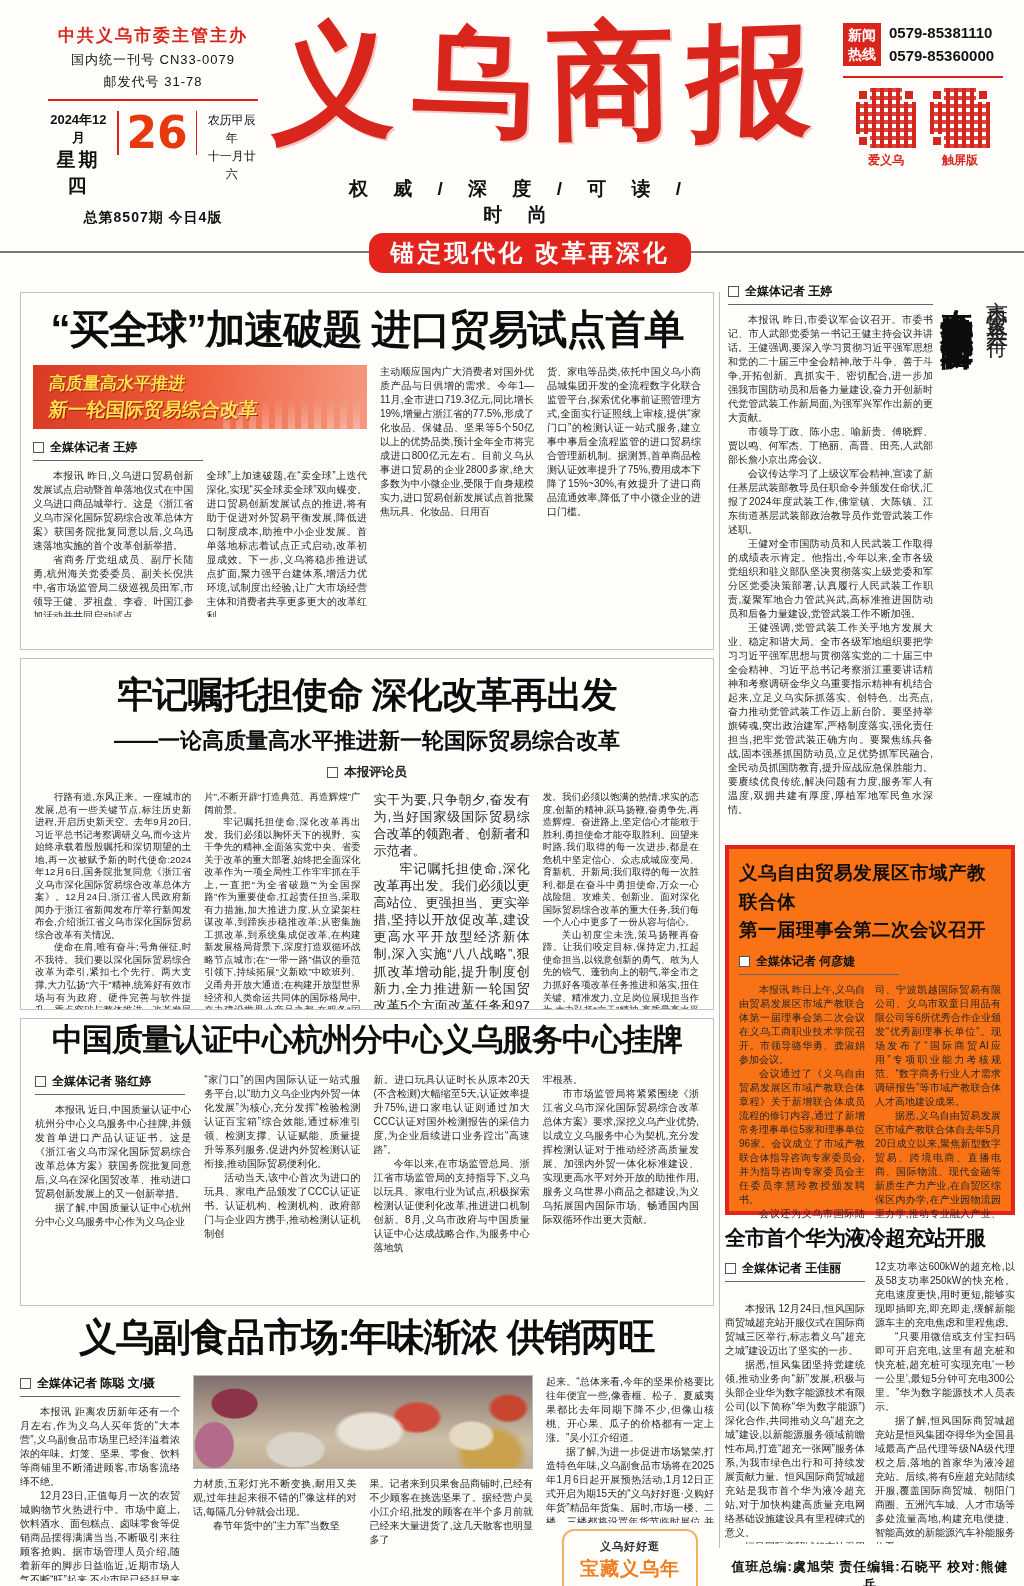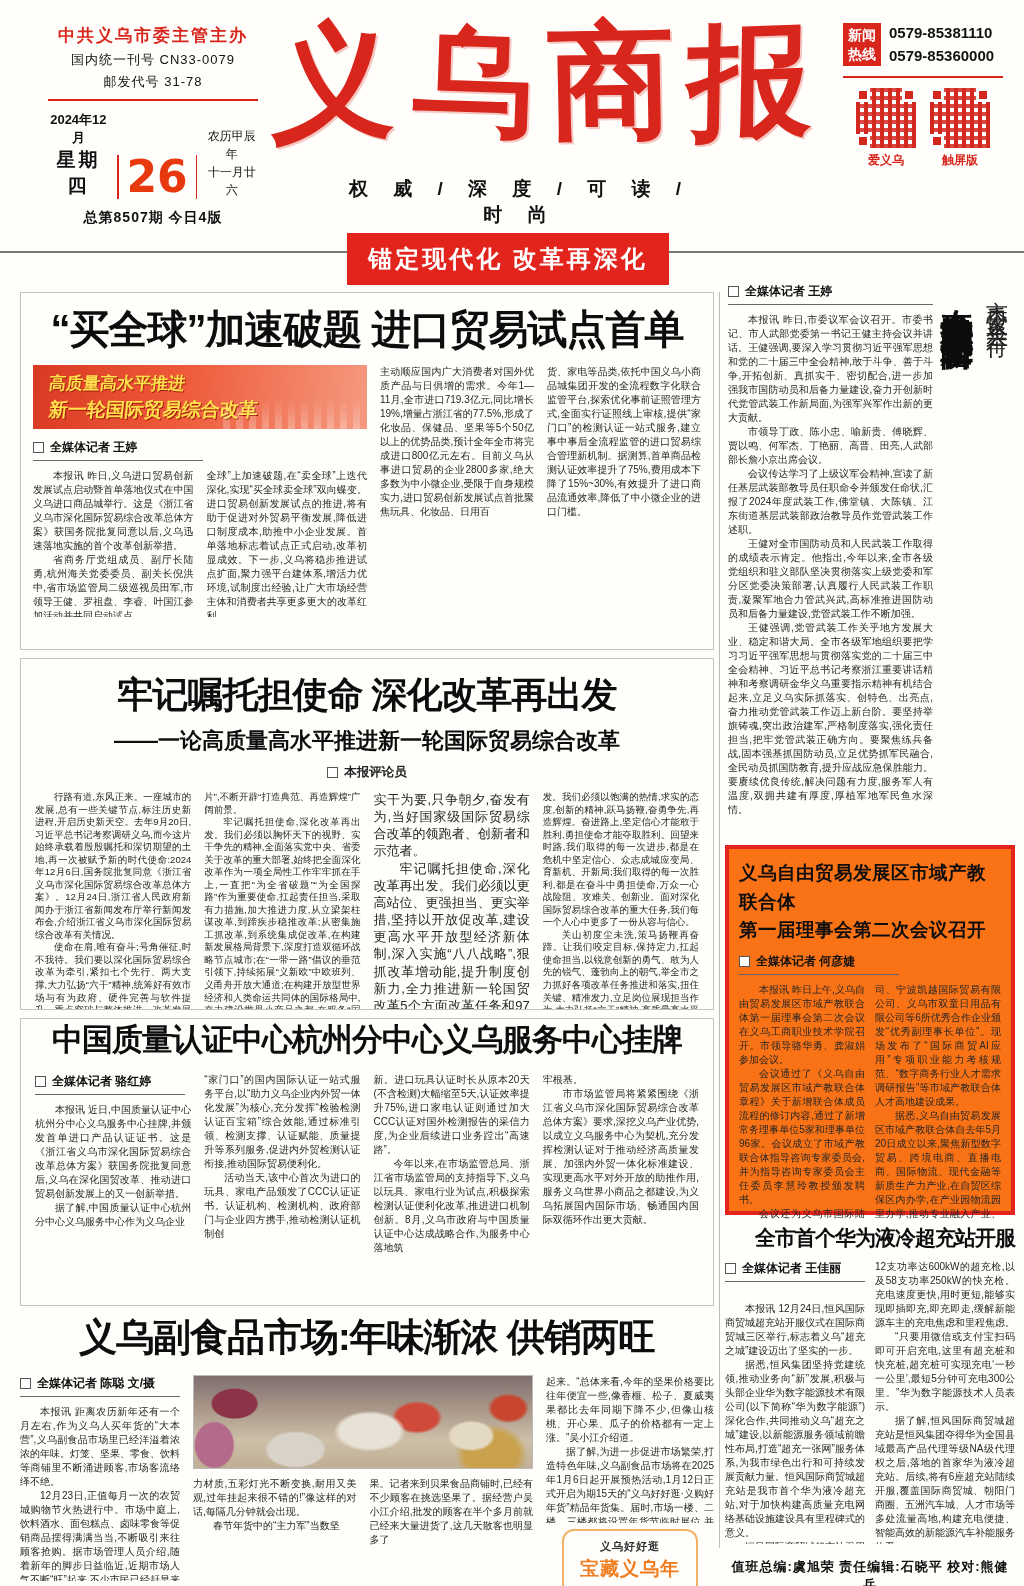--- a/index.html
+++ b/index.html
@@ -3,21 +3,21 @@
 <meta charset="utf-8">
 <style>
   html,body{margin:0;padding:0;background:#e8e8e8;}
   .page{position:relative;width:1024px;height:1586px;margin:0 auto;background:#fffefb;
         font-family:"Liberation Sans","DejaVu Sans",sans-serif;color:#222;overflow:hidden;}
   .abs{position:absolute;}
   
   .org{font-size:17px;font-weight:bold;color:#d9261c;letter-spacing:2px;}
   .pub{font-size:13px;color:#111;margin-top:4px;letter-spacing:1px;}
   .redline{background:#d9261c;height:2px;}
-  .daterow{display:flex;align-items:flex-end;gap:8px;}
+  .daterow{display:flex;align-items:flex-start;gap:8px;}
   .dm{font-size:13px;font-weight:bold;color:#111;}
   .wd{font-size:19px;font-weight:bold;letter-spacing:3px;color:#111;}
   .dbar{width:2px;height:44px;background:#d9261c;}
   .day{font-size:44px;font-weight:bold;color:#e8380d;font-family:"DejaVu Sans",sans-serif;line-height:1;}
   .lun{font-size:12px;color:#111;line-height:1.5;}
   .issue{font-size:14px;font-weight:bold;color:#111;letter-spacing:1px;margin-top:10px;}
   .masthead{display:flex;gap:6px;align-items:flex-start;}
   .masthead span{font-family:"DejaVu Serif","Liberation Serif",serif;font-weight:bold;color:#d9261c;
       font-size:124px;line-height:1.05;transform:rotate(-2deg) skewX(-3deg);text-shadow:2px 2px 0 rgba(217,38,28,.25);}
   .masthead span:nth-child(2){transform:rotate(2deg) scale(.96);}
@@ -142,21 +142,21 @@
             <i class="bl"></i>
           </div>
         <div class="qrlab">触屏版</div>
       </div>
     </div>
   </div>
 
   <div class="abs tagline" style="left:330px;top:176px;width:380px;text-align:center;">权 威 / 深 度 / 可 读 / 时 尚</div>
 
   <div class="abs topdiv" style="left:0;top:251px;width:1024px;"></div>
-  <div class="abs banner" style="left:347px;top:233px;width:322px;height:52px;">锚定现代化 改革再深化</div>
+  <div class="abs banner" style="left:369px;top:233px;width:322px;height:40px;border-radius:14px;">锚定现代化 改革再深化</div>
 
   <div class="abs vdiv" style="left:719px;top:292px;height:1256px;"></div>
 
   <section class="abs boxed" style="left:20px;top:292px;width:694px;height:358px;padding:10px 12px;box-sizing:border-box;">
     <div class="h1" style="font-size:40px;line-height:1.1;margin-top:4px;">“买全球”加速破题 进口贸易试点首单</div>
     <div style="display:flex;gap:13px;margin-top:14px;height:252px;">
       <div style="width:334px;flex:none;display:flex;flex-direction:column;">
         <div class="promo" style="height:64px;flex:none;">
           <div class="p1">高质量高水平推进</div>
           <div class="p2">新一轮国际贸易综合改革</div>
@@ -312,21 +312,21 @@
           <p>会议还为义乌市国际陆港集团有限公司、义乌中国小商品城大数据有限公司(Chinagoods)、浙江大华技术股份有限公司、宁波赛尔集团有限公</p>
         </div>
       <div class="c cont">
           <p>司、宁波凯越国际贸易有限公司、义乌市双童日用品有限公司等6所优秀合作企业颁发“优秀副理事长单位”。现场发布了“国际商贸AI应用”专项职业能力考核规范、“数字商务行业人才需求调研报告”等市域产教联合体人才高地建设成果。</p>
           <p>据悉,义乌自由贸易发展区市域产教联合体自去年5月20日成立以来,聚焦新型数字贸易、跨境电商、直播电商、国际物流、现代金融等新质生产力产业,在自贸区综保区内办学,在产业园物流园里办学,推动专业融入产业、产业促进专业。今年10月,市域产教联合体成功入选2024年国家市域产教联合体名单,联合体各成员单位正借此东风,推动联合体建设再上新台阶、再造新辉煌。</p>
         </div>
     </div>
   </section>
 
   <section class="abs" style="left:725px;top:1224px;width:290px;height:322px;">
-    <div class="h1" style="font-size:21px;text-align:right;font-family:Liberation Mono, monospace;">全市首个华为液冷超充站开服</div>
+    <div class="h1" style="font-size:21px;text-align:left;font-family:Liberation Mono, monospace;">全市首个华为液冷超充站开服</div>
     <div style="display:flex;gap:10px;margin-top:8px;height:284px;overflow:hidden;">
       <div style="flex:1;overflow:hidden;">
         <div class="byl" style="margin-bottom:20px;">
           <span class="sq"></span>
           <span>全媒体记者 王佳丽</span>
         </div>
         <div class="c" style="height:244px;">
             <p>本报讯 12月24日,恒风国际商贸城超充站开服仪式在国际商贸城三区举行,标志着义乌“超充之城”建设迈出了坚实的一步。</p>
             <p>据悉,恒风集团坚持党建统领,推动业务向“新”发展,积极与头部企业华为数字能源技术有限公司(以下简称“华为数字能源”)深化合作,共同推动义乌“超充之城”建设,以新能源服务领域前瞻性布局,打造“超充一张网”服务体系,为我市绿色出行和可持续发展贡献力量。恒风国际商贸城超充站是我市首个华为液冷超充站,对于加快构建高质量充电网络基础设施建设具有里程碑式的意义。</p>
             <p>恒风国际商贸城超充站采用华为全液冷超充设备,配备</p>

